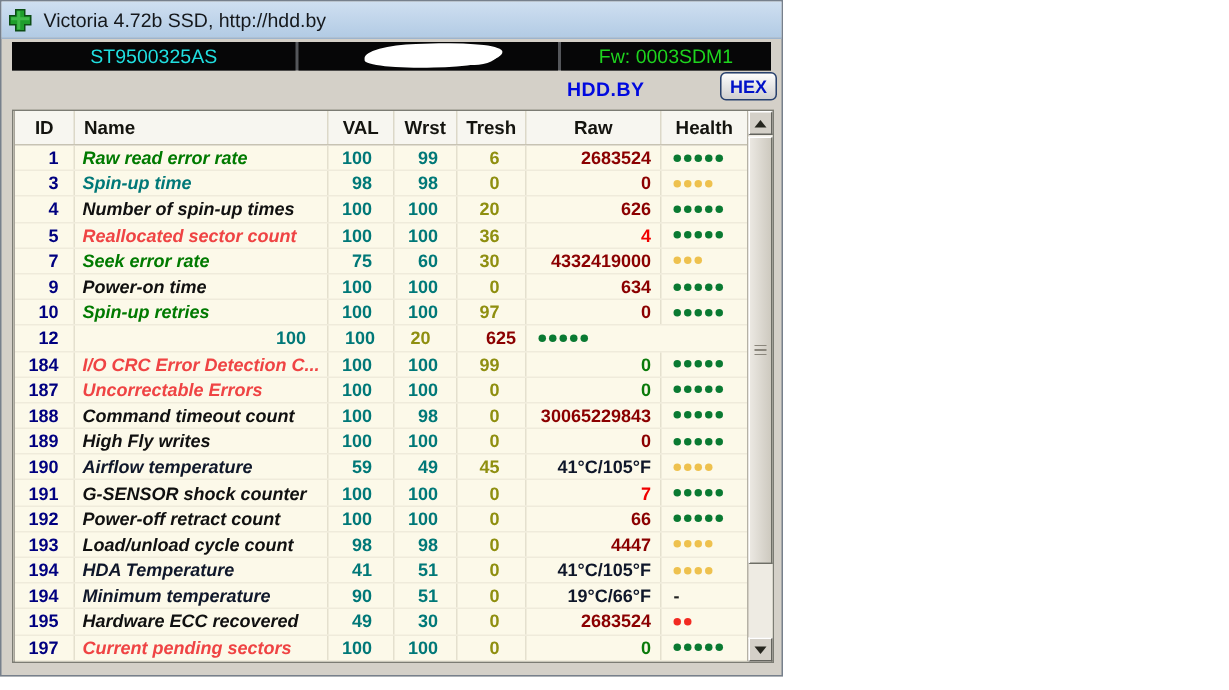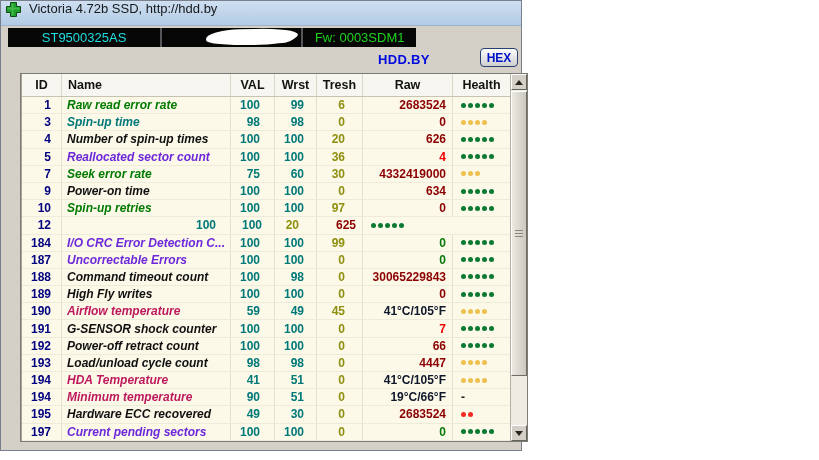--- a/index.html
+++ b/index.html
@@ -8,28 +8,28 @@
     font-family: "Liberation Sans", sans-serif; position: relative; overflow: hidden;
   }
   .window {
     position: absolute; left: 0; top: 0; width: 522px; height: 451px;
     background: #d4d0c8; border: 1px solid #77808c;
   }
   
   .titlebar {
     position: absolute; left: 0; top: 0; width: 100%; height: 25px;
     background: linear-gradient(#cfdff1, #b2cbe4);
-    display: flex; padding-left: 4px;
+    display: flex; align-items: center; padding-left: 4px;
     border-bottom: 1px solid #9db4cd;
   }
   .app-icon { width: 17px; height: 17px; margin-right: 7px; flex: 0 0 auto; }
   .title-text { font-size: 13px; color: #15181c; }
   
   .drivebar {
-    position: absolute; left: 7px; top: 27px; width: 408px; height: 19px;
+    position: absolute; left: 7px; top: 27px; width: 506px; height: 19px;
     background: #54565a; display: flex; column-gap: 2px;
   }
   .drivebar .seg {
     background: #060607; height: 100%; position: relative;
     display: flex; align-items: center; justify-content: center;
     font-size: 13px;
   }
   .seg-model { width: 189px; color: #20dfe0; }
   .seg-serial { width: 173px; }
   .seg-fw { width: 140px; color: #1ed41e; }
@@ -72,21 +72,20 @@
     border: 1px solid #27406e; border-radius: 4px;
     background: linear-gradient(#fdfdfd, #cfcfcf);
     font-size: 12px; font-weight: bold; color: #0012c8;
     display: flex; align-items: center; justify-content: center;
   }
   
   .smart-table {
     position: absolute; left: 7px; top: 72px; width: 508px; height: 369px;
     background: #fcf9e9; border: 1px solid #7c7c74;
     box-shadow: inset 1px 1px 0 #a8a49a;
-    margin-left: 12px;
   }
   .table-inner { position: absolute; left: 1px; top: 0; right: 17px; bottom: 0; overflow: hidden; }
   .thead, .tr {
     display: grid;
     grid-template-columns: 40px 1fr 44px 42px 46px 90px 57px;
   }
   .thead {
     height: 23px; background: #f7f6f0; border-bottom: 1px solid #c7c3b3;
     align-items: center; font-size: 12.5px; font-weight: bold; color: #14140f;
   }
@@ -104,22 +103,22 @@
   .td.c-id   { justify-content: flex-end; padding-right: 10px; color: #000080; }
   .td.c-name { padding-left: 5px; font-style: italic; }
   .td.c-val, .td.c-wrst { justify-content: flex-end; color: #007878; }
   .td.c-val  { padding-right: 14px; }
   .td.c-wrst { padding-right: 12px; }
   .td.c-tresh{ justify-content: flex-end; padding-right: 17px; color: #8f8f10; }
   .td.c-raw  { justify-content: flex-end; padding-right: 6px; }
   .td.c-health { padding-left: 8px; gap: 2px; font-weight: bold; color: #222; }
   .dot { width: 5px; height: 5px; border-radius: 50%; display: inline-block; }
   .nc-green  { color: #007a00; } .nc-teal { color: #007878; }
-  .nc-black  { color: #101010; } .nc-purple { color: #6d28d9; }
-  .nc-blue   { color: #be185d; }
+  .nc-black  { color: #101010; } .nc-purple { color: #ef4444; }
+  .nc-blue   { color: #0f172a; }
   .rc-maroon { color: #8b0000; } .rc-red { color: #f00000; }
   .rc-green  { color: #0a7a0a; } .rc-blue { color: #0f172a; }
   
   .vscroll {
     position: absolute; right: 0; top: 0; width: 17px; height: 100%;
     background: #eeebe3; border-left: 1px solid #b5b1a5;
   }
   .sb-btn {
     position: absolute; left: 0; width: 16px; height: 16px; background: #d4d0c8;
     border: 1px solid; border-color: #ffffff #64645e #64645e #ffffff;

